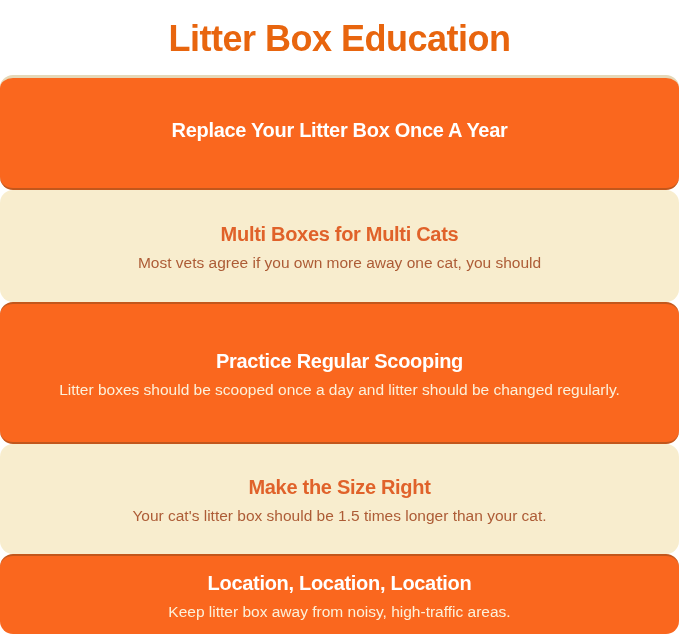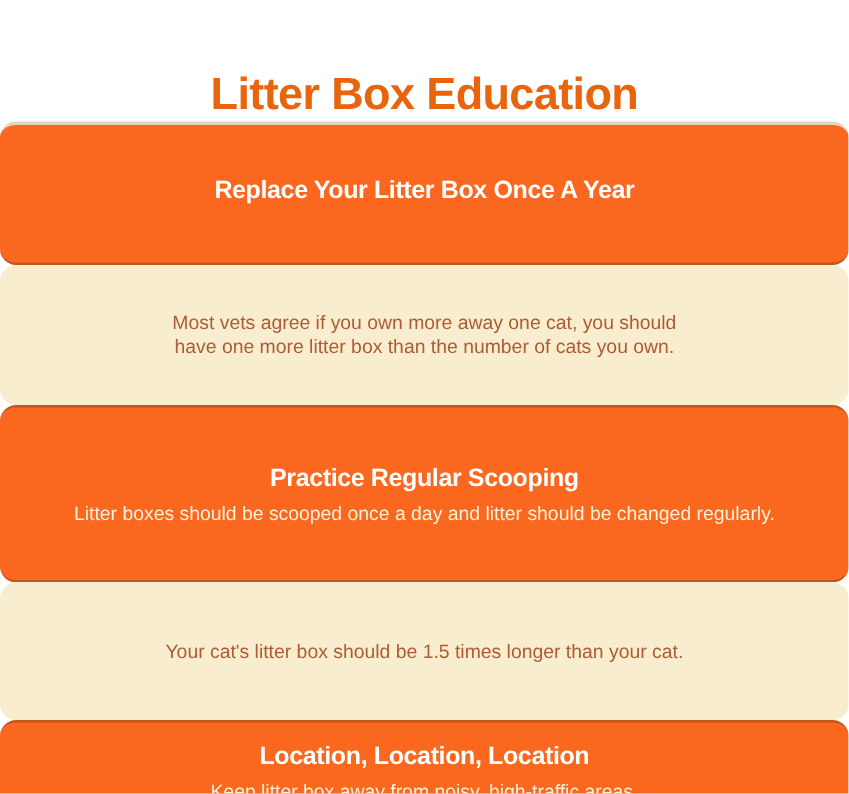--- a/index.html
+++ b/index.html
@@ -7,24 +7,24 @@
     font-family: "Liberation Sans", sans-serif;
     background: #ffffff;
   }
   .page {
     width: 679px;
     height: 635px;
     background: #ffffff;
     overflow: hidden;
   }
   .header {
-    height: 97px;
+    height: 75px;
     display: flex;
     justify-content: center;
-    align-items: flex-end;
+    align-items: center;
     background: #ffffff;
   }
   .page-title {
     margin: 0;
     padding-top: 2px;
     font-size: 36px;
     line-height: 44px;
     font-weight: bold;
     letter-spacing: -0.5px;
     color: var(--title-orange, #e8650e);
@@ -77,34 +77,35 @@
 
   <div class="header">
     <h1 class="page-title">Litter Box Education</h1>
   </div>
 
   <section id="band-1" class="band orange">
     <h2 class="band-heading">Replace Your Litter Box Once A Year</h2>
   </section>
 
   <section id="band-2" class="band cream">
+    <h2 class="band-heading">Multi Boxes for Multi Cats</h2>
     <p class="band-body">
       <span class="line">Most vets agree if you own more away one cat, you should</span>
-      <span class="line">have one more litter box than the number of cats you own.</span>
     </p>
   </section>
 
   <section id="band-3" class="band orange">
     <h2 class="band-heading">Practice Regular Scooping</h2>
     <p class="band-body">
       <span class="line">Litter boxes should be scooped once a day and litter should be changed regularly.</span>
     </p>
   </section>
 
   <section id="band-4" class="band cream">
+    <h2 class="band-heading">Make the Size Right</h2>
     <p class="band-body">
       <span class="line">Your cat's litter box should be 1.5 times longer than your cat.</span>
     </p>
   </section>
 
   <section id="band-5" class="band orange">
     <h2 class="band-heading">Location, Location, Location</h2>
     <p class="band-body">
       <span class="line">Keep litter box away from noisy, high-traffic areas.</span>
     </p>

